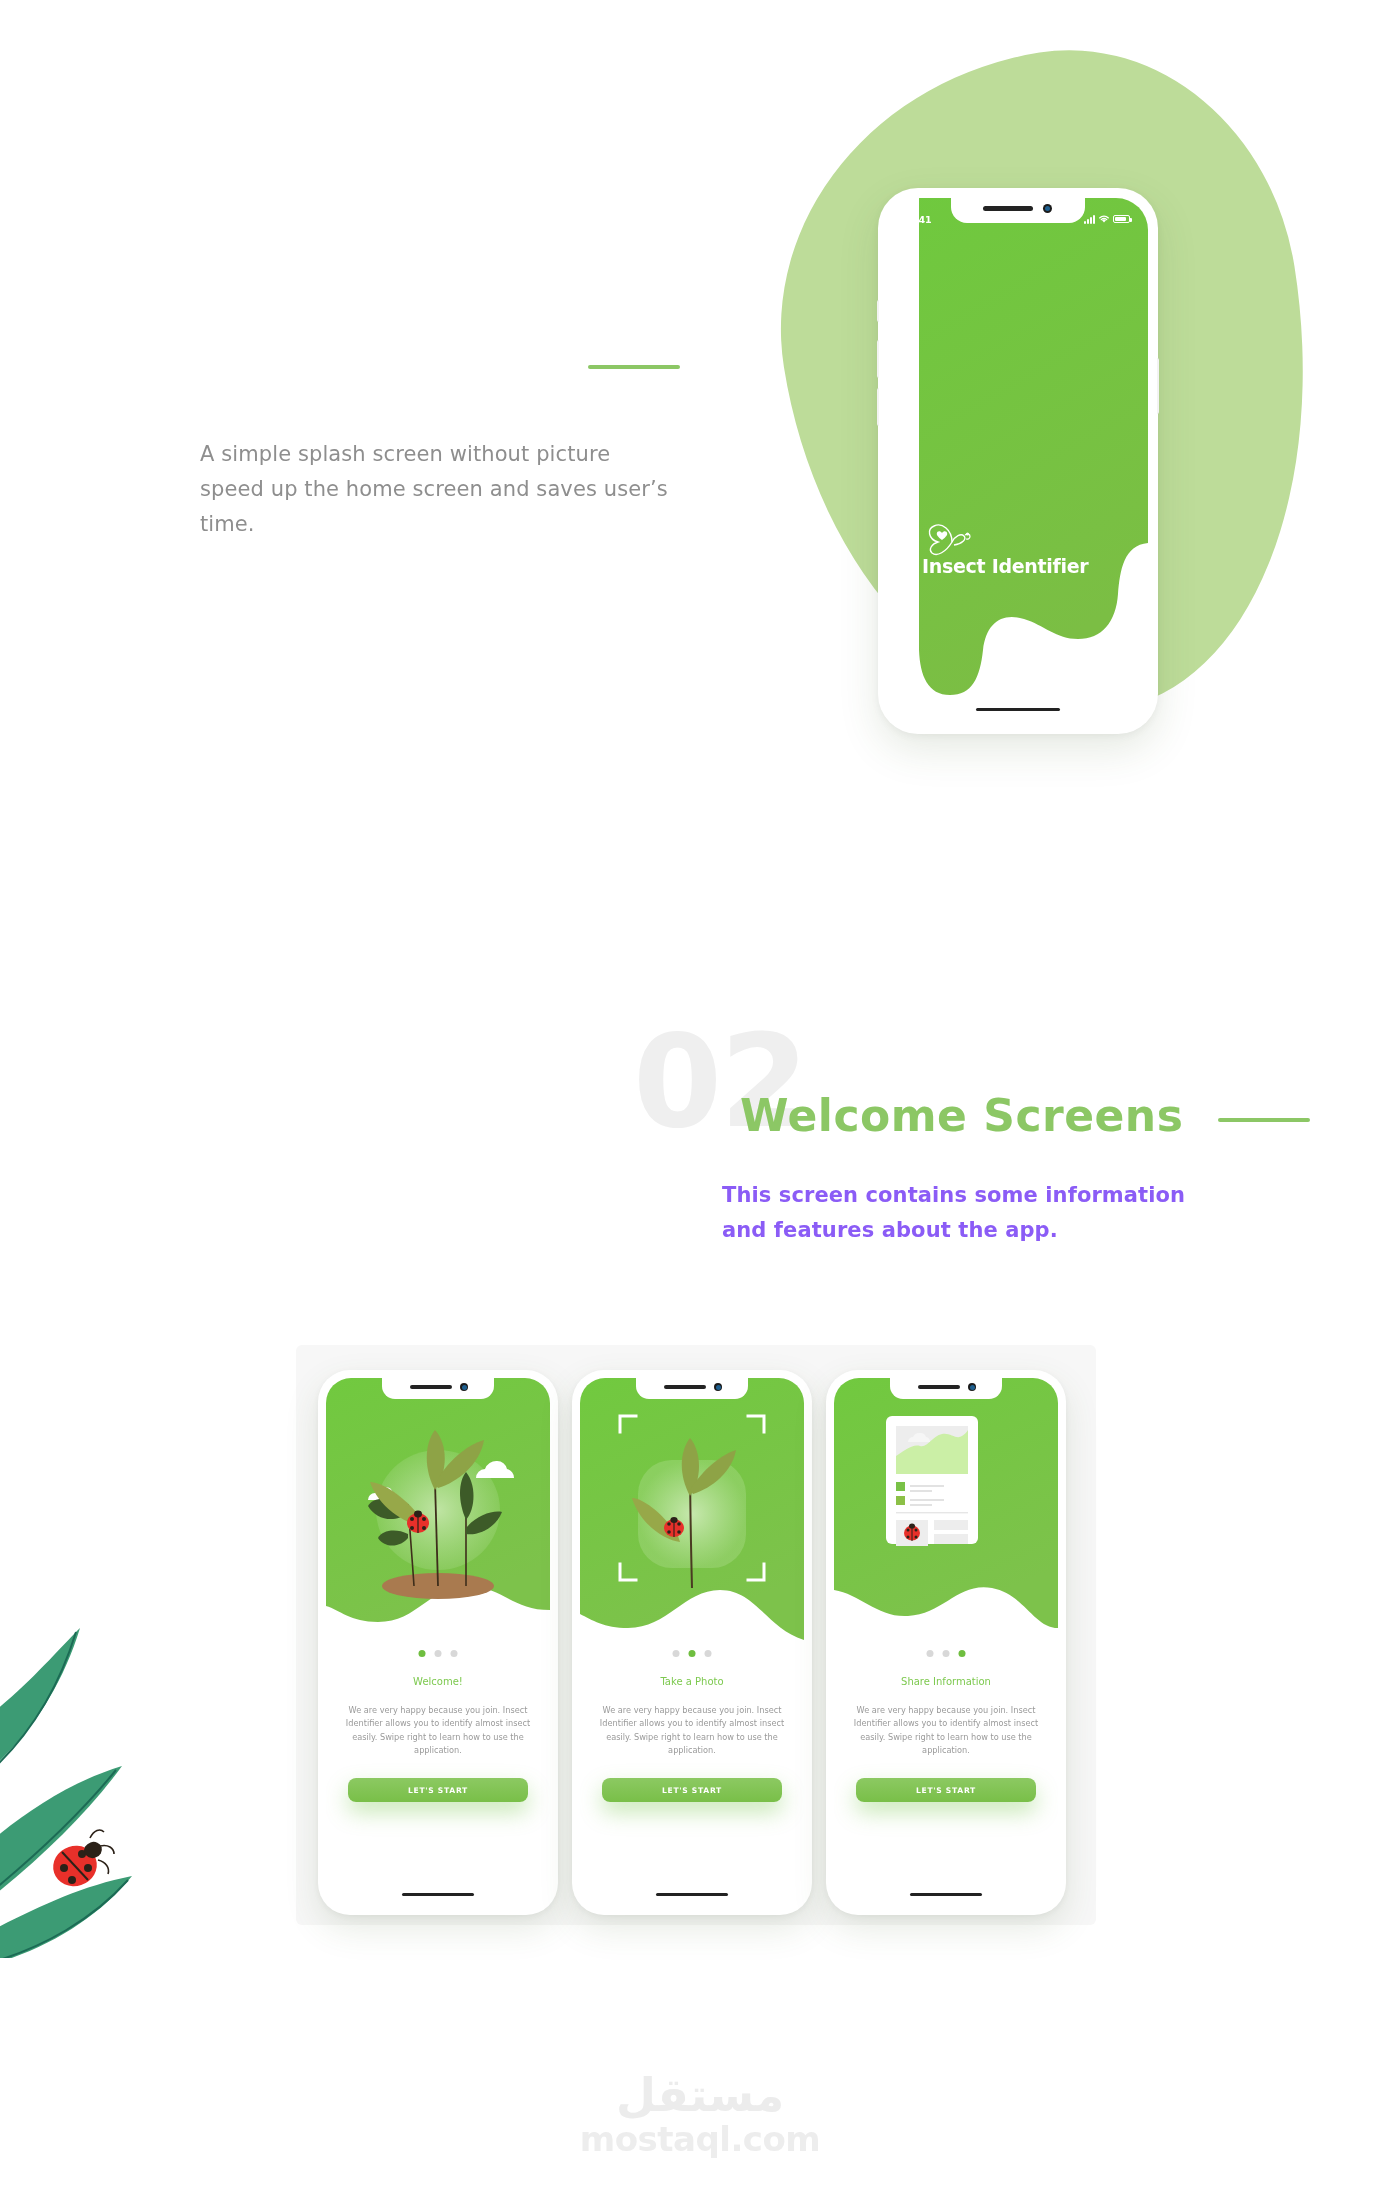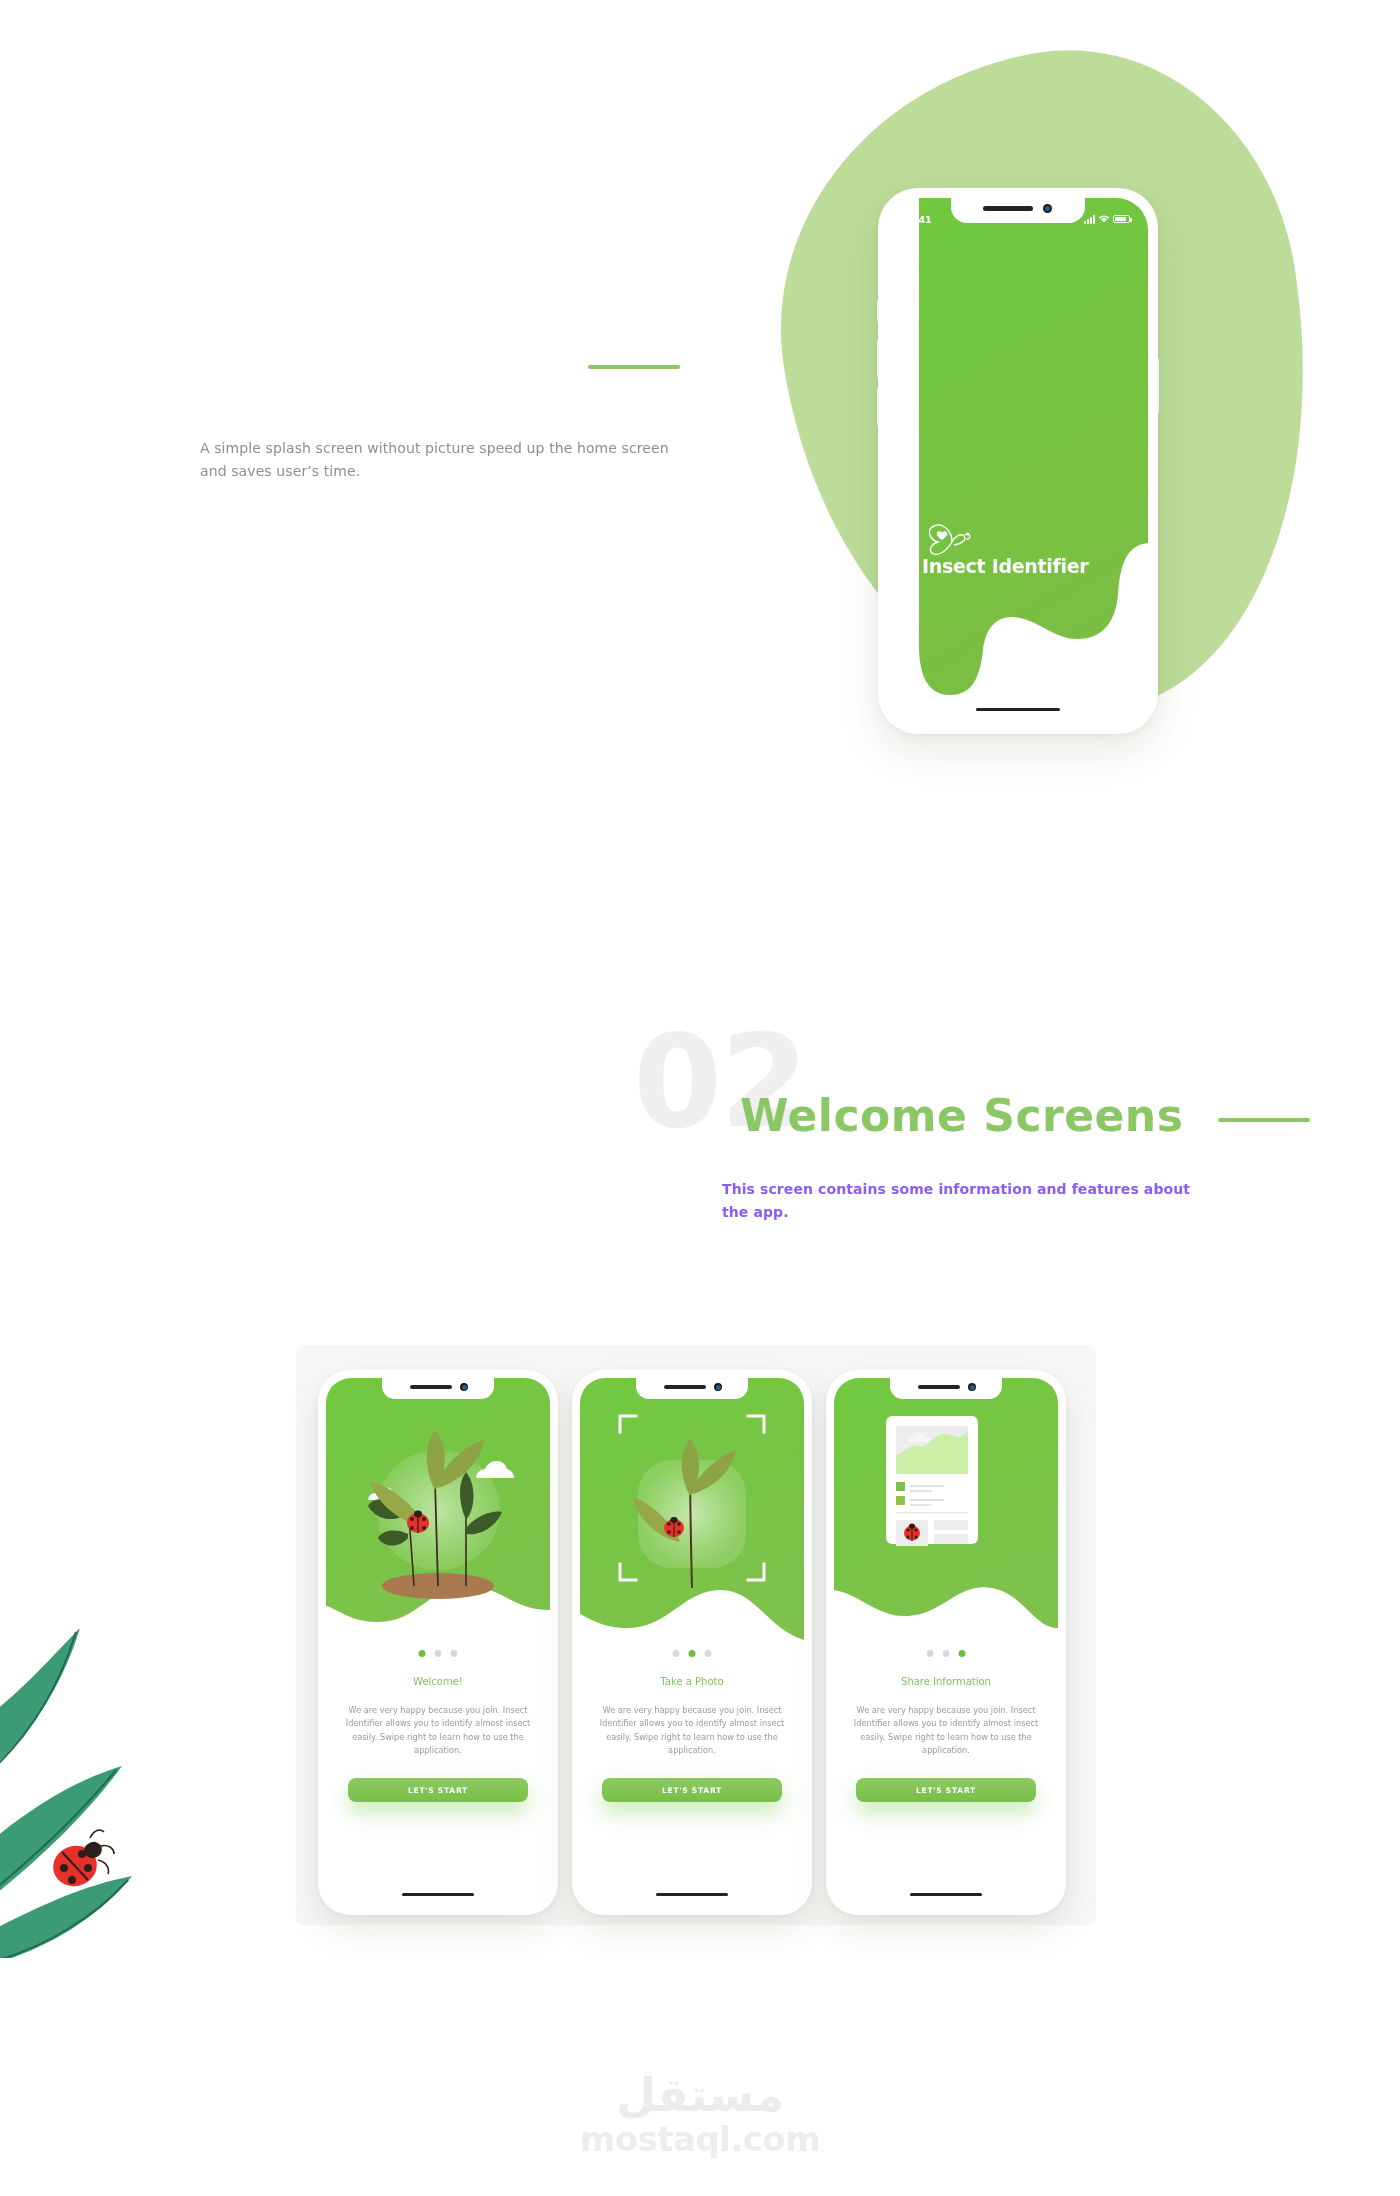--- a/index.html
+++ b/index.html
@@ -52,21 +52,21 @@
     background: #8CC765;
     border-radius: 2px;
   }
   .rule-01 { left: 588px; top: 365px; width: 92px; }
   .rule-02 { left: 1218px; top: 1118px; width: 92px; }
 
   .sec-desc {
     position: absolute;
     font-family: "DejaVu Sans", sans-serif;
     color: #8E8E8E;
-    font-size: 14px;
+    font-size: 21px;
     line-height: 1.66;
     letter-spacing: 0.1px;
   }
   .desc-01 { left: 200px; top: 437px; width: 470px; }
   .desc-02 { left: 722px; top: 1178px; width: 470px; font-weight: 700; color: #8b5cf6; }
 
   
   .phone-1 {
     position: absolute; left: 878px; top: 188px;
     width: 280px; height: 546px;

